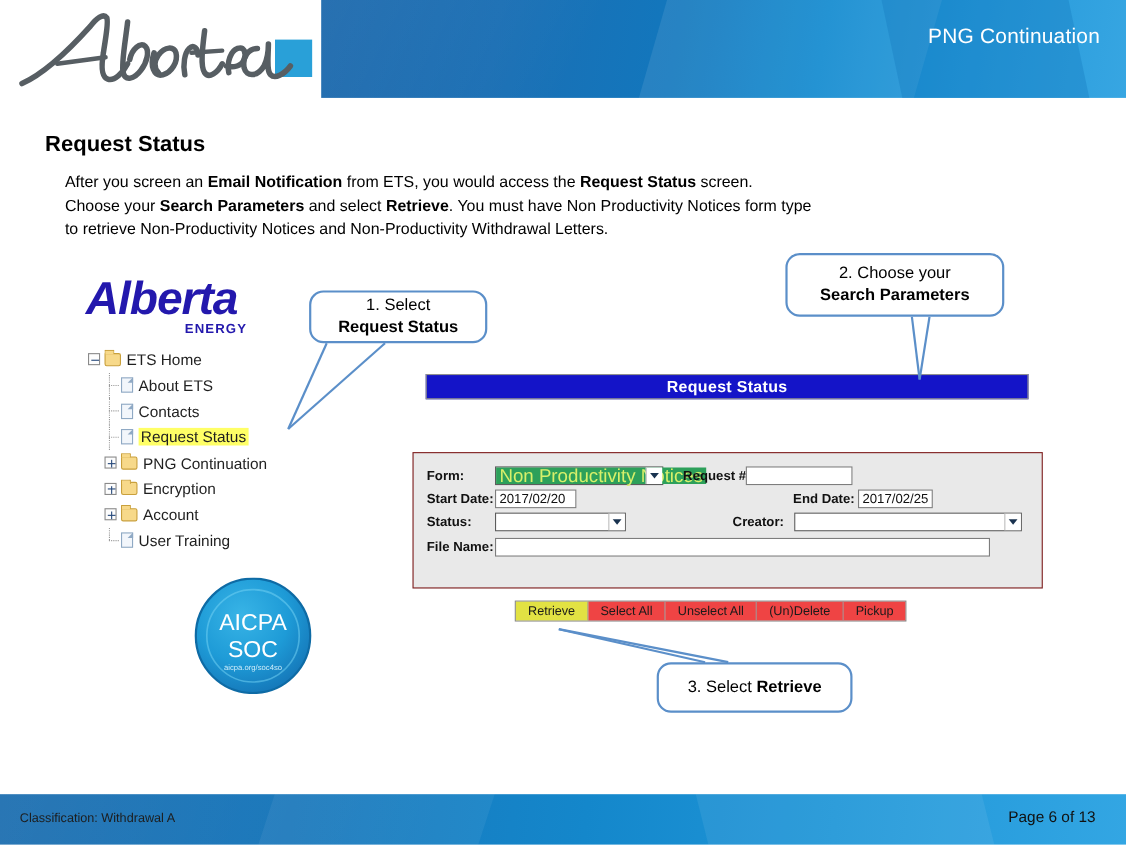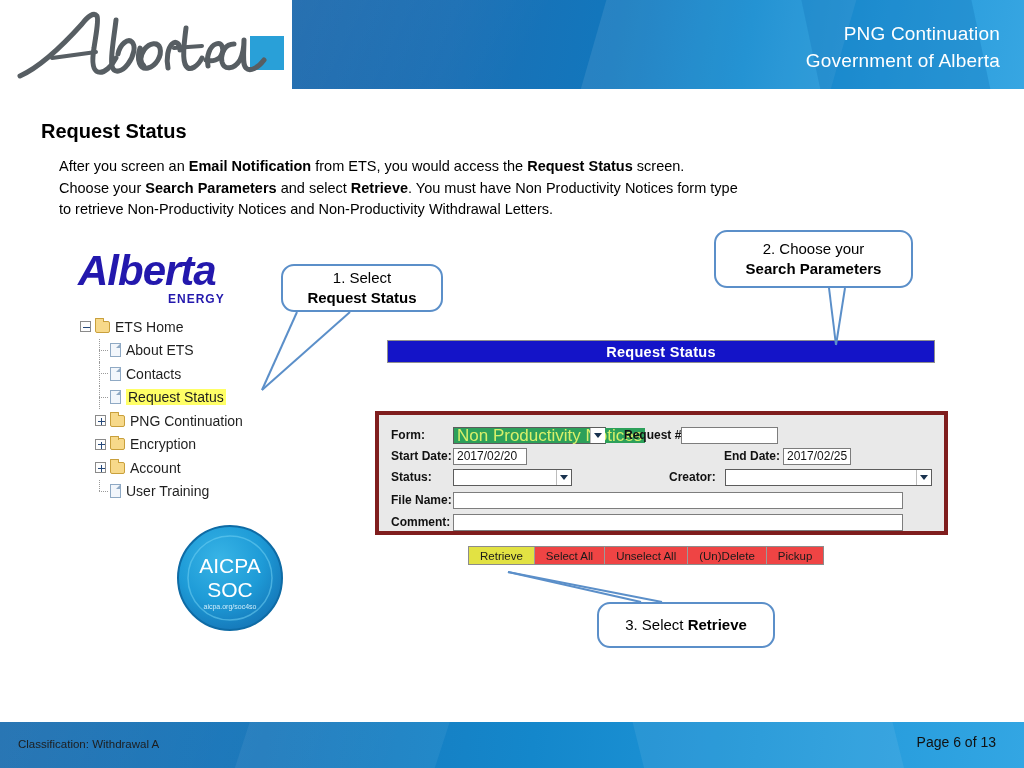--- a/index.html
+++ b/index.html
@@ -108,21 +108,21 @@
   
   #req-bar {
     position:absolute; left:387px; top:340px; width:548px; height:23px;
     background:#1414c8; border:1px solid #8f8f8f;
     color:#ffffff; font-weight:bold; font-size:14.5px;
     display:flex; align-items:center; justify-content:center;
     letter-spacing:.3px;
   }
   #form-panel {
     position:absolute; left:375px; top:411px; width:573px; height:124px;
-    background:#e9e9e9; border:4px solid #7f1d1d;
+    background:#e9e9e9; border:1px solid #7f1d1d;
   }
   .f-row { position:absolute; height:18px; display:flex; align-items:center; }
   .f-lab { font-size:12px; font-weight:bold; color:#111; white-space:nowrap; }
   .f-inp {
     height:17px; background:#ffffff; border:1px solid #7d7d7d;
     font-size:12px; color:#111; padding:0 3px; line-height:15px;
     font-family:"Liberation Sans", sans-serif;
   }
   .f-sel {
     height:17px; background:#ffffff; border:1px solid #5c5c5c;
@@ -206,21 +206,20 @@
         <path d="M174 24 C 172 40, 170 56, 174 62 C 178 68, 186 62, 190 54" stroke-width="5"></path>
         <path d="M162 44 L 190 42" stroke-width="4"></path>
         <path d="M196 62 C 194 52, 198 42, 204 40 C 210 38, 212 44, 210 50 C 208 56, 200 58, 194 56" stroke-width="5"></path>
         <path d="M222 40 C 214 40, 208 48, 210 58 C 212 66, 222 66, 228 56 C 232 48, 232 40, 232 36 C 232 48, 230 60, 234 64 C 238 68, 246 64, 252 56" stroke-width="5"></path>
       </g>
     </svg>
   </div>
 
   <div id="header-titles">
     <div class="t">PNG Continuation</div>
-    <div class="t">Government of Alberta</div>
   </div>
 </div>
 
 <div id="slide-title">Request Status</div>
 
 <div id="slide-body">
   <div>
     <span>After you screen an </span><b>Email Notification</b><span> from ETS, you would access the </span><b>Request Status</b><span> screen.</span>
   </div>
   <div>
@@ -351,24 +350,20 @@
           <span class="caret"></span>
         </span>
     </div>
   </div>
 
   <div class="f-row" style="left:12px; top:76px;">
     <span class="f-lab" style="width:62px;">File Name:</span>
     <input class="f-inp" style="width: 450px;" value="">
   </div>
 
-  <div class="f-row" style="left:12px; top:98px;">
-    <span class="f-lab" style="width:62px;">Comment:</span>
-    <input class="f-inp" style="width: 450px;" value="">
-  </div>
 </div>
 
 <div id="btnrow">
   <div class="ebtn active">Retrieve</div>
   <div class="ebtn">Select All</div>
   <div class="ebtn">Unselect All</div>
   <div class="ebtn">(Un)Delete</div>
   <div class="ebtn">Pickup</div>
 </div>
 

